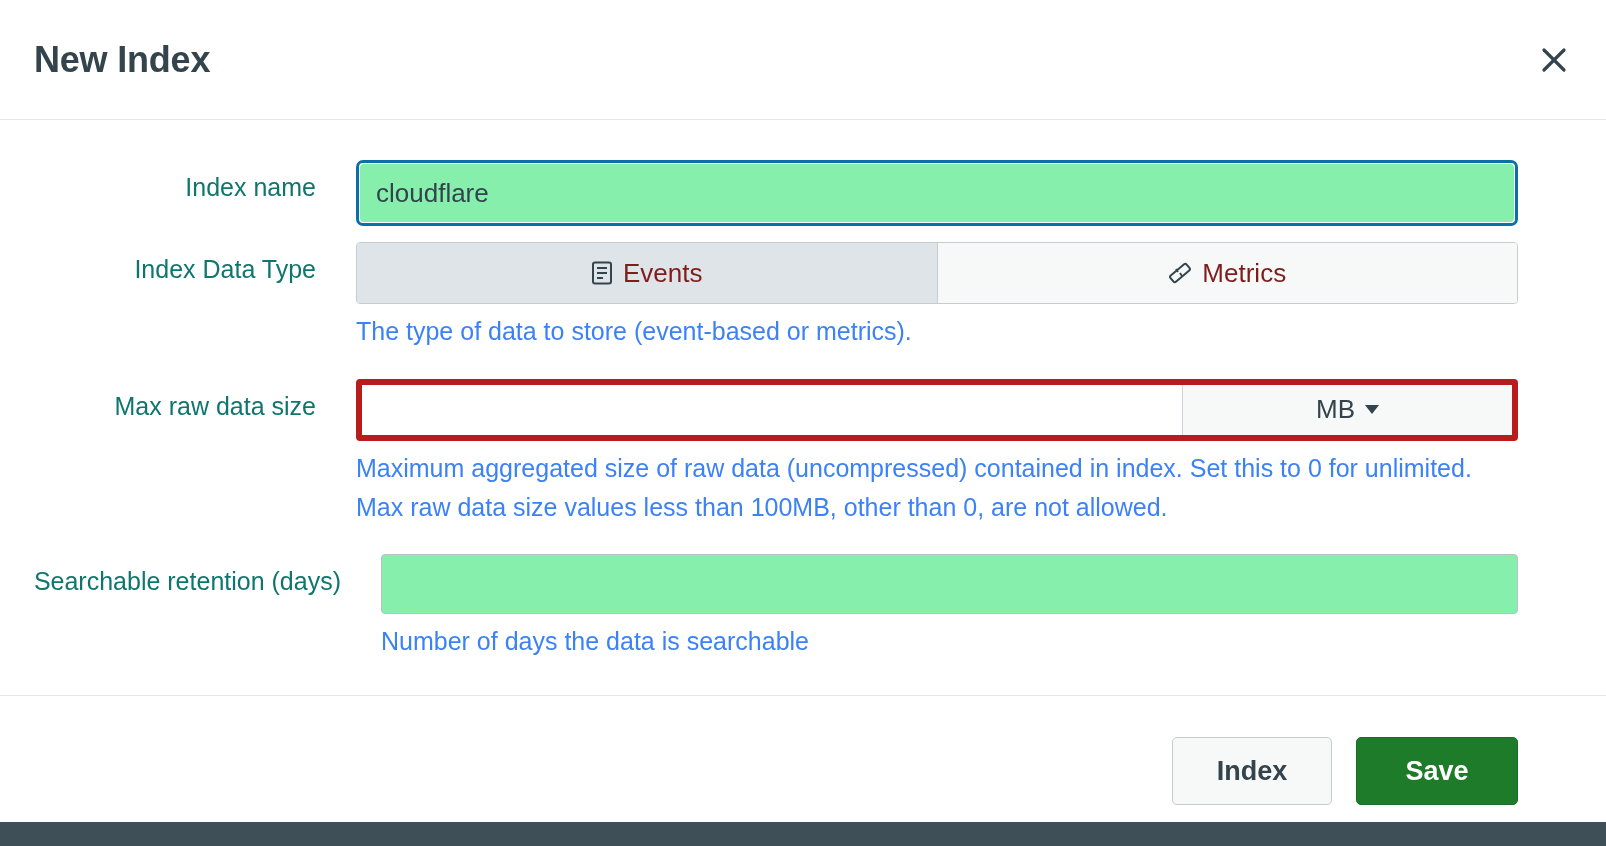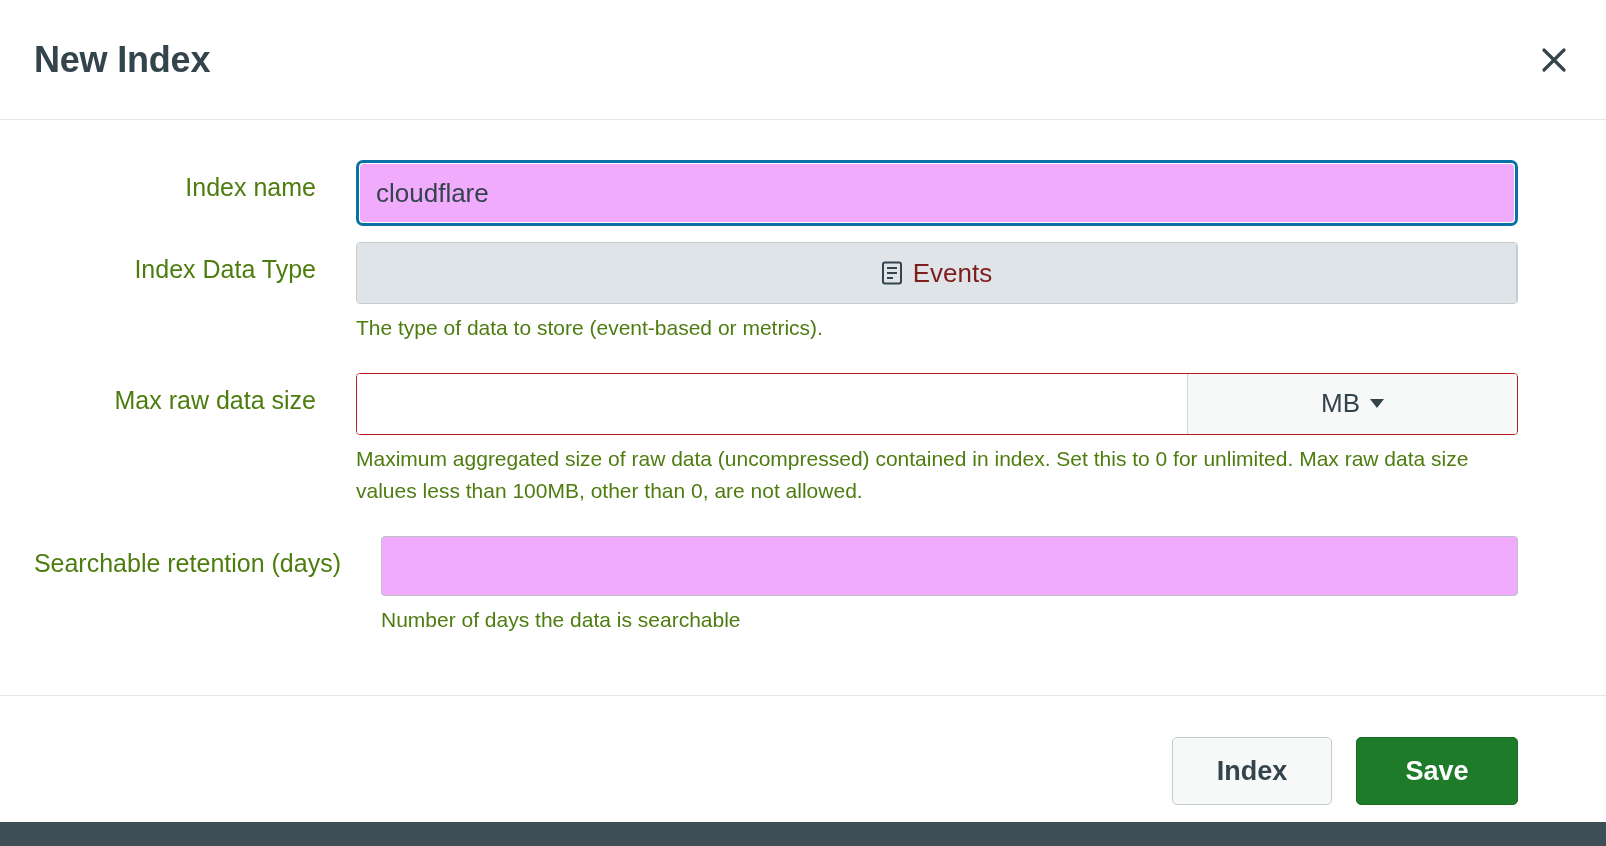--- a/index.html
+++ b/index.html
@@ -66,50 +66,50 @@
     display: flex;
     align-items: flex-start;
     margin-bottom: 8px;
   }
   .form-label {
     width: 356px;
     flex: 0 0 356px;
     text-align: right;
     padding-right: 40px;
     font-size: 25px;
-    color: #4d7c0f;
+    color: #0f766e;
     line-height: 1.25;
     padding-top: 12px;
   }
   .form-field {
     flex: 1 1 auto;
     padding-right: 88px;
   }
 
   .help-text {
-    font-size: 21px;
-    color: #4d7c0f;
+    font-size: 25px;
+    color: #3b82f6;
     line-height: 1.55;
     margin-top: 8px;
     max-width: 1160px;
   }
 
   
   .input-focus-wrap {
     border: 3px solid #0a71a8;
     border-radius: 7px;
     padding: 1px;
     background: #fff;
   }
   .text-input {
     width: 100%;
     height: 60px;
     border: 1px solid #b9c2c6;
     border-radius: 4px;
-    background: #f0abfc;
+    background: #86efac;
     font-size: 26px;
     color: #33444d;
     padding: 0 16px;
     font-family: "Liberation Sans", sans-serif;
     outline: none;
   }
   .input-focus-wrap .text-input {
     border: none;
     height: 58px;
   }
@@ -143,21 +143,21 @@
     width: 1px;
     background: #c4ccd0;
   }
   .seg-icon { display: flex; align-items: center; }
 
   
   .input-group {
     display: flex;
     width: 100%;
     height: 62px;
-    border: 1px solid #b91c1c;
+    border: 6px solid #b91c1c;
     border-radius: 4px;
     overflow: hidden;
     background: #fff;
   }
   .input-group input {
     flex: 1 1 auto;
     border: none;
     outline: none;
     font-size: 26px;
     padding: 0 16px;
@@ -263,20 +263,30 @@
               <svg width="22" height="24" viewBox="0 0 22 24" aria-hidden="true">
                 <rect x="2" y="1.5" width="18" height="21" rx="2" fill="none" stroke="#33444d" stroke-width="2"></rect>
                 <line x1="6" y1="7" x2="16" y2="7" stroke="#33444d" stroke-width="2"></line>
                 <line x1="6" y1="12" x2="16" y2="12" stroke="#33444d" stroke-width="2"></line>
                 <line x1="6" y1="17" x2="12" y2="17" stroke="#33444d" stroke-width="2"></line>
               </svg>
             </span>
             <span>Events</span>
           </button>
           <div class="seg-divider"></div>
+          <button class="seg-btn">
+            <span class="seg-icon">
+              <svg width="24" height="24" viewBox="0 0 24 24" aria-hidden="true">
+                <rect x="1.5" y="8" width="21" height="8" rx="1.8" fill="none" stroke="#33444d" stroke-width="2" transform="rotate(-40 12 12)"></rect>
+                <line x1="8" y1="8" x2="10" y2="11" stroke="#33444d" stroke-width="1.8"></line>
+                <line x1="12" y1="12" x2="14" y2="15" stroke="#33444d" stroke-width="1.8"></line>
+              </svg>
+            </span>
+            <span>Metrics</span>
+          </button>
         </div>
         <div class="help-text">The type of data to store (event-based or metrics).</div>
       </div>
     </div>
 
     <div class="form-row" style="margin-top:28px;">
       <div class="form-label">Max raw data size</div>
       <div class="form-field">
         <div class="input-group">
           <input type="text" value="" style="">

